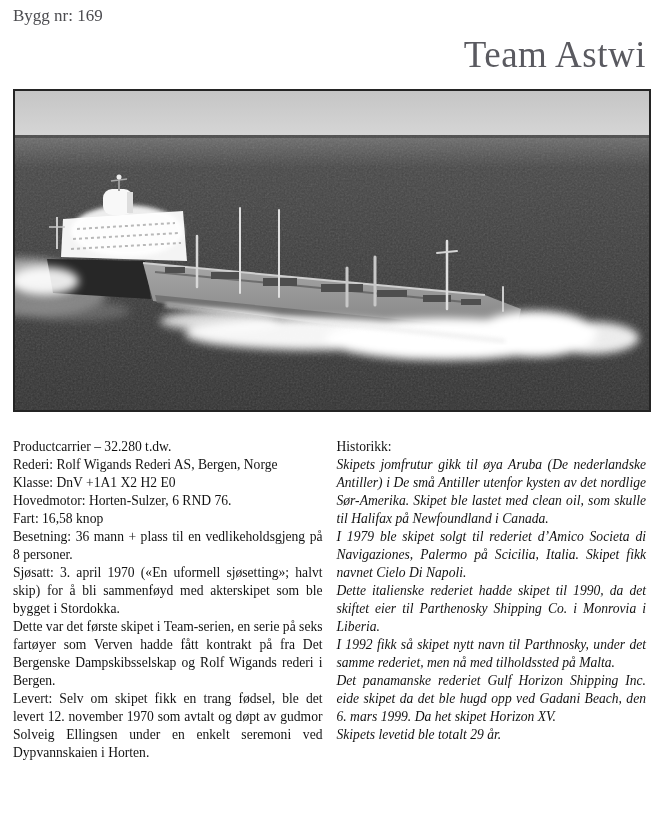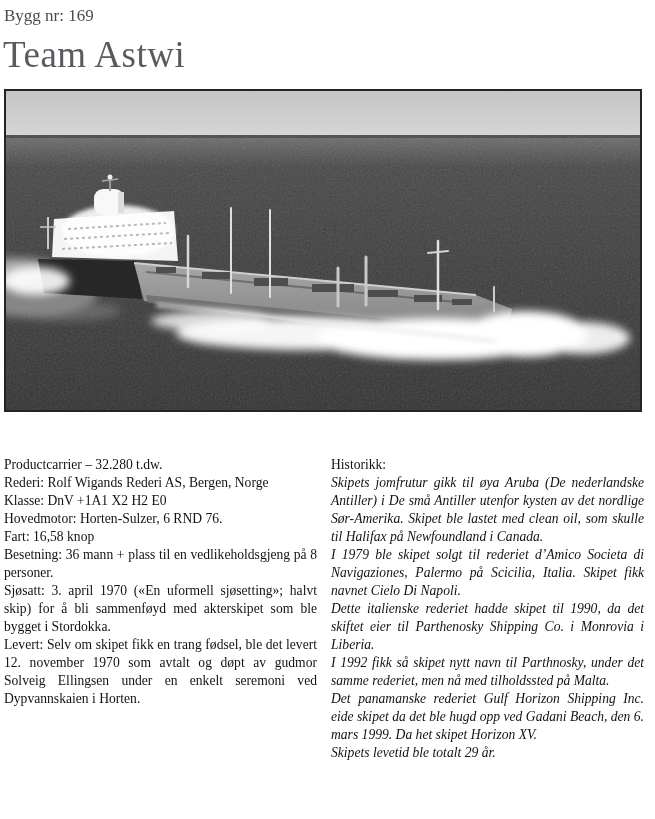--- a/index.html
+++ b/index.html
@@ -1,41 +1,41 @@
 <!DOCTYPE html>
 <html lang="no"><head>
 <meta charset="utf-8">
 <style>
   html,body{margin:0;padding:0;}
   body{
     width:655px;height:819px;overflow:hidden;background:#ffffff;
     font-family:"Liberation Serif", serif;
   }
-  .page{padding:6px 9px 0 4px;}
+  .page{padding:6px 9px 0 13px;}
 
   .build-no{
     font-family:"Liberation Serif", serif;
     font-size:17px;line-height:20px;color:#4c4c50;
   }
   .ship-title{
     font-family:"Liberation Serif", serif;
     font-size:37px;line-height:42px;font-weight:400;
-    color:#5a5a60;margin:8px 0 0 -1px;letter-spacing:0.5px;
+    color:#5a5a60;margin:8px 0 0 -1px;letter-spacing:0.5px;text-align:right;
   }
 
   .photo-frame{
     margin-top:13px;
     width:634px;height:319px;
     border:2px solid #242424;
     background:#4a4a4a;
   }
   .photo-frame svg{display:block;}
 
   .columns{
-    display:flex;gap:14px;margin-top:44px;
+    display:flex;gap:14px;margin-top:26px;
   }
   .col{
     width:313px;
     font-size:13.6px;line-height:18px;
     text-align:justify;color:#121212;
   }
   .col p{margin:0;}
   .col-right .para-list p{font-style:italic;}
   .section-heading{font-style:normal;}
 </style>
@@ -151,20 +151,21 @@
   <div class="columns">
     <div class="col col-left">
       <div class="para-list">
           <p>Productcarrier – 32.280 t.dw.</p>
           <p>Rederi: Rolf Wigands Rederi AS, Bergen, Norge</p>
           <p>Klasse: DnV +1A1 X2 H2 E0</p>
           <p>Hovedmotor: Horten-Sulzer, 6 RND 76.</p>
           <p>Fart: 16,58 knop</p>
           <p>Besetning: 36 mann + plass til en vedlikeholdsgjeng på 8 personer.</p>
           <p>Sjøsatt: 3. april 1970 («En uformell sjøsetting»; halvt skip) for å bli sammenføyd med akterskipet som ble bygget i Stordokka.</p>
+          <p>Dette var det første skipet i Team-serien, en serie på seks fartøyer som Verven hadde fått kontrakt på fra Det Bergenske Dampskibsselskap og Rolf Wigands rederi i Bergen.</p>
           <p>Levert: Selv om skipet fikk en trang fødsel, ble det levert 12. november 1970 som avtalt og døpt av gudmor Solveig Ellingsen under en enkelt seremoni ved Dypvannskaien i Horten.</p>
         </div>
     </div>
     <div class="col col-right">
       <p class="section-heading">Historikk:</p>
       <div class="para-list">
           <p>Skipets jomfrutur gikk til øya Aruba (De nederlandske Antiller) i De små Antiller utenfor kysten av det nordlige Sør-Amerika. Skipet ble lastet med clean oil, som skulle til Halifax på Newfoundland i Canada.</p>
           <p>I 1979 ble skipet solgt til rederiet d’Amico Societa di Navigaziones, Palermo på Scicilia, Italia. Skipet fikk navnet Cielo Di Napoli.</p>
           <p>Dette italienske rederiet hadde skipet til 1990, da det skiftet eier til Parthenosky Shipping Co. i Monrovia i Liberia.</p>
           <p>I 1992 fikk så skipet nytt navn til Parthnosky, under det samme rederiet, men nå med tilholdssted på Malta.</p>

